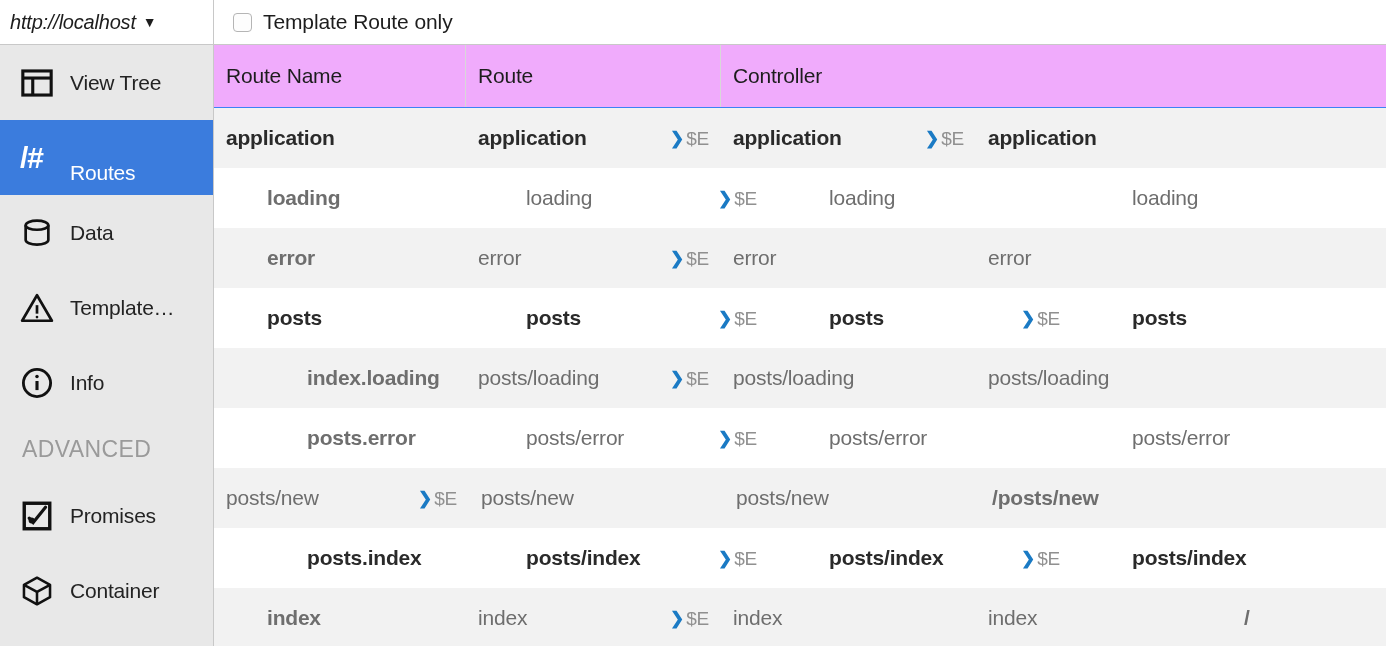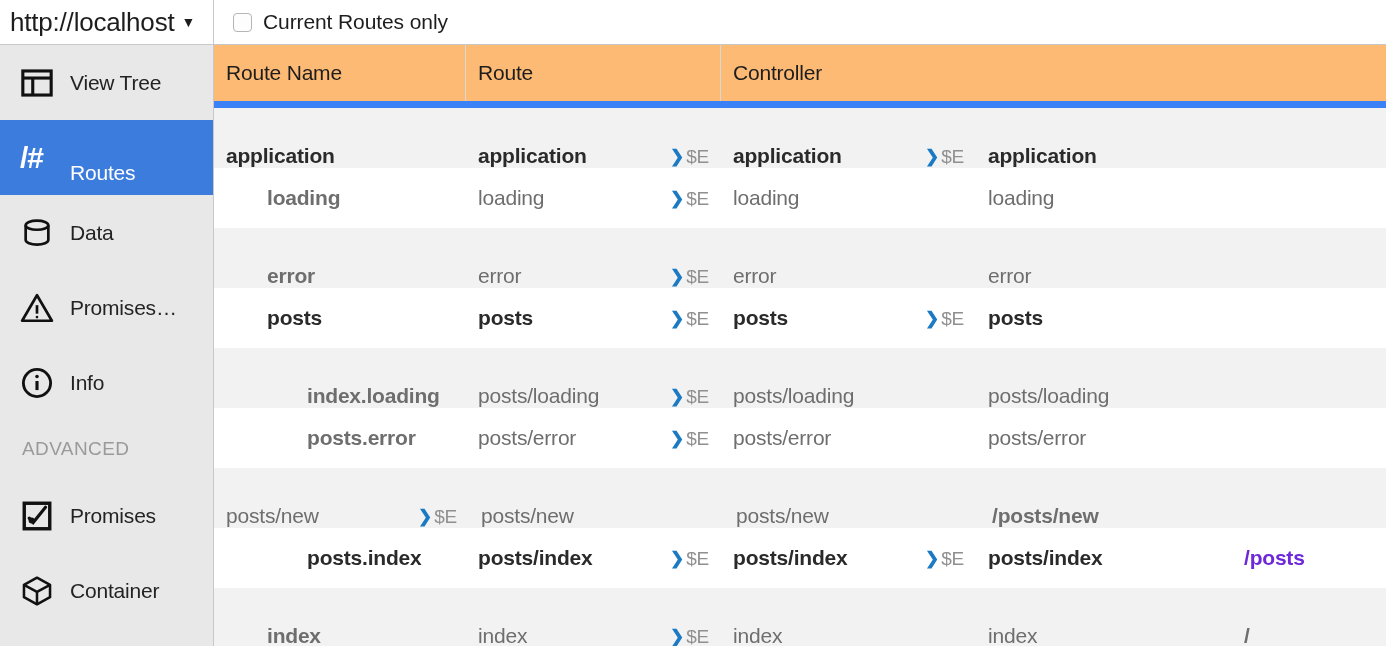--- a/index.html
+++ b/index.html
@@ -36,24 +36,25 @@
     width: 214px;
     min-width: 214px;
     display: flex;
     align-items: center;
     padding-left: 10px;
     box-sizing: border-box;
     border-right: 1px solid #c8c8c8;
     cursor: default;
   }
   .app-picker-label {
-    font-size: 26px;
+    font-size: 20px;
     color: #1d1d1d;
     letter-spacing: -0.2px;
     white-space: nowrap;
+    font-style: italic;
   }
   .caret-down {
     margin-left: 7px;
     font-size: 14px;
     line-height: 1;
     color: #1d1d1d;
   }
   .topbar-right {
     flex: 1;
     display: flex;
@@ -132,38 +133,38 @@
     line-height: 1;
     font-family: "Liberation Sans", sans-serif;
     letter-spacing: -1px;
   }
   .nav-section {
     height: 58px;
     display: flex;
     align-items: center;
     padding-left: 22px;
     box-sizing: border-box;
-    font-size: 19px;
+    font-size: 23px;
     color: #9a9a9a;
     letter-spacing: 0.4px;
   }
 
   
   .table-wrap {
     flex: 1;
     min-width: 0;
     background: #ffffff;
     overflow: hidden;
     position: relative;
   }
   .thead {
     display: flex;
     height: 63px;
-    background: #fdba74;
-    border-bottom: 7px solid #3b82f6;
+    background: #f0abfc;
+    border-bottom: 1px solid #3b82f6;
     box-sizing: border-box;
   }
   .th {
     box-sizing: border-box;
     display: flex;
     align-items: center;
     padding-left: 12px;
     font-size: 21px;
     color: #1d1d1d;
     letter-spacing: -0.2px;
@@ -179,22 +180,22 @@
   .col-ctrl      { width: 255px; min-width: 255px; }
   .col-tpl       { width: 256px; min-width: 256px; }
   .col-url       { flex: 1; }
 
   .trow {
     display: flex;
     height: 60px;
     box-sizing: border-box;
     cursor: default;
   }
-  .trow.odd  { background: #f2f2f2; align-items: flex-end; }
-  .trow.even { background: #ffffff; }
+  .trow.odd  { background: #f2f2f2; }
+  .trow.even { background: #ffffff; gap: 48px; }
 
   .td {
     box-sizing: border-box;
     display: flex;
     align-items: center;
     font-size: 21px;
     letter-spacing: -0.2px;
     white-space: nowrap;
     overflow: hidden;
     position: relative;
@@ -251,21 +252,21 @@
 
 <div id="app">
 
   <div class="topbar">
     <div class="app-picker">
       <span class="app-picker-label">http://localhost</span>
       <span class="caret-down">▼</span>
     </div>
     <div class="topbar-right">
       <span class="checkbox-box"></span>
-      <span class="checkbox-label">Current Routes only</span>
+      <span class="checkbox-label">Template Route only</span>
     </div>
   </div>
 
   <div class="body-split">
 
     <div class="sidebar">
 
       <div class="nav-item">
         <span class="nav-icon">
           <svg width="34" height="34" viewBox="0 0 24 24">
@@ -295,21 +296,21 @@
       </div>
 
       <div class="nav-item">
         <span class="nav-icon">
           <svg width="34" height="34" viewBox="0 0 24 24">
             <path d="M12 3 L22.5 21 L1.5 21 Z" fill="none" stroke="#111" stroke-width="1.9" stroke-linejoin="round"></path>
             <line x1="12" y1="10" x2="12" y2="16" stroke="#111" stroke-width="1.9"></line>
             <circle cx="12" cy="18.4" r="0.95" fill="#111"></circle>
           </svg>
         </span>
-        <span class="nav-label">Promises…</span>
+        <span class="nav-label">Template…</span>
       </div>
 
       <div class="nav-item">
         <span class="nav-icon">
           <svg width="34" height="34" viewBox="0 0 24 24">
             <circle cx="12" cy="12" r="9.6" fill="none" stroke="#111" stroke-width="2"></circle>
             <circle cx="12" cy="7.4" r="1.25" fill="#111"></circle>
             <line x1="12" y1="10.6" x2="12" y2="17" stroke="#111" stroke-width="2.2"></line>
           </svg>
         </span>

